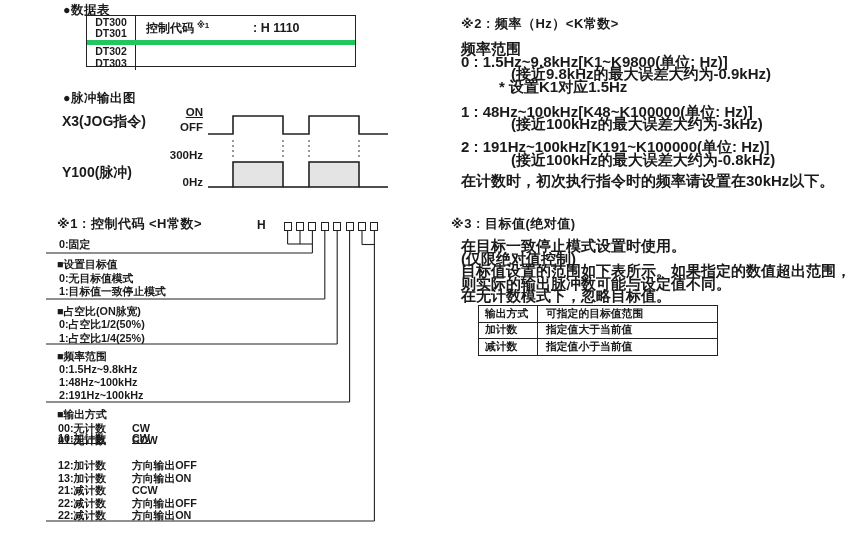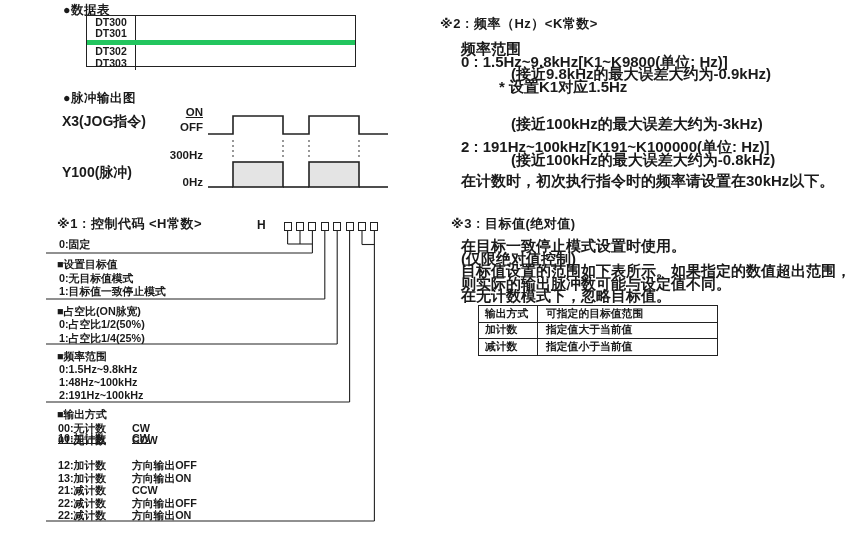--- a/index.html
+++ b/index.html
@@ -86,20 +86,24 @@
   </svg>
 
   <div class="abs h1" style="left:63px;top:2px;">●数据表</div>
 
   <div id="dt-table">
     <div class="dt-row first">
       <div class="dt-regs">
         <span>DT300</span>
         <span>DT301</span>
       </div>
+      <div class="dt-desc">
+        <span class="dt-label"><span>控制代码</span><span class="sup">※1</span></span>
+        <span class="dt-value">: H 1110</span>
+      </div>
     </div>
     <div class="dt-row">
       <div class="dt-regs">
         <span>DT302</span>
         <span>DT303</span>
       </div>
     </div>
   </div>
 
   <div class="abs h1" style="left:63px;top:90px;">●脉冲输出图</div>
@@ -164,25 +168,26 @@
     </div>
   <div class="om-row" style="top:496.8px;">
       <span class="om-code">22:减计数</span>
       <span>方向输出OFF</span>
     </div>
   <div class="om-row" style="top:509.3px;">
       <span class="om-code">22:减计数</span>
       <span>方向输出ON</span>
     </div>
 
-  <div class="abs sec-title" style="left:440px;top:15px;">※2 : 频率（Hz）&lt;K常数&gt;</div>
+  <div class="abs sec-title" style="left:461px;top:15px;">※2 : 频率（Hz）&lt;K常数&gt;</div>
   <div class="abs body-line" style="left:461px;top:40px;">频率范围</div>
   <div class="abs body-line" style="left:461px;top:52.5px;">0 : 1.5Hz~9.8kHz[K1~K9800(单位: Hz)]</div>
   <div class="abs body-line" style="left:511px;top:65px;">(接近9.8kHz的最大误差大约为-0.9kHz)</div>
   <div class="abs body-line" style="left:499px;top:77.5px;">* 设置K1对应1.5Hz</div>
+  <div class="abs body-line" style="left:461px;top:102.5px;">1 : 48Hz~100kHz[K48~K100000(单位: Hz)]</div>
   <div class="abs body-line" style="left:511px;top:115px;">(接近100kHz的最大误差大约为-3kHz)</div>
   <div class="abs body-line" style="left:461px;top:138px;">2 : 191Hz~100kHz[K191~K100000(单位: Hz)]</div>
   <div class="abs body-line" style="left:511px;top:150.5px;">(接近100kHz的最大误差大约为-0.8kHz)</div>
   <div class="abs body-line" style="left:461px;top:172px;">在计数时，初次执行指令时的频率请设置在30kHz以下。</div>
 
   <div class="abs sec-title" style="left:451px;top:215px;">※3 : 目标值(绝对值)</div>
   <div class="abs body-line" style="left:461px;top:237px;">在目标一致停止模式设置时使用。</div>
   <div class="abs body-line" style="left:461px;top:249.5px;">(仅限绝对值控制)</div>
   <div class="abs body-line" style="left:461px;top:262px;">目标值设置的范围如下表所示。如果指定的数值超出范围，</div>
   <div class="abs body-line" style="left:461px;top:274.5px;">则实际的输出脉冲数可能与设定值不同。</div>

